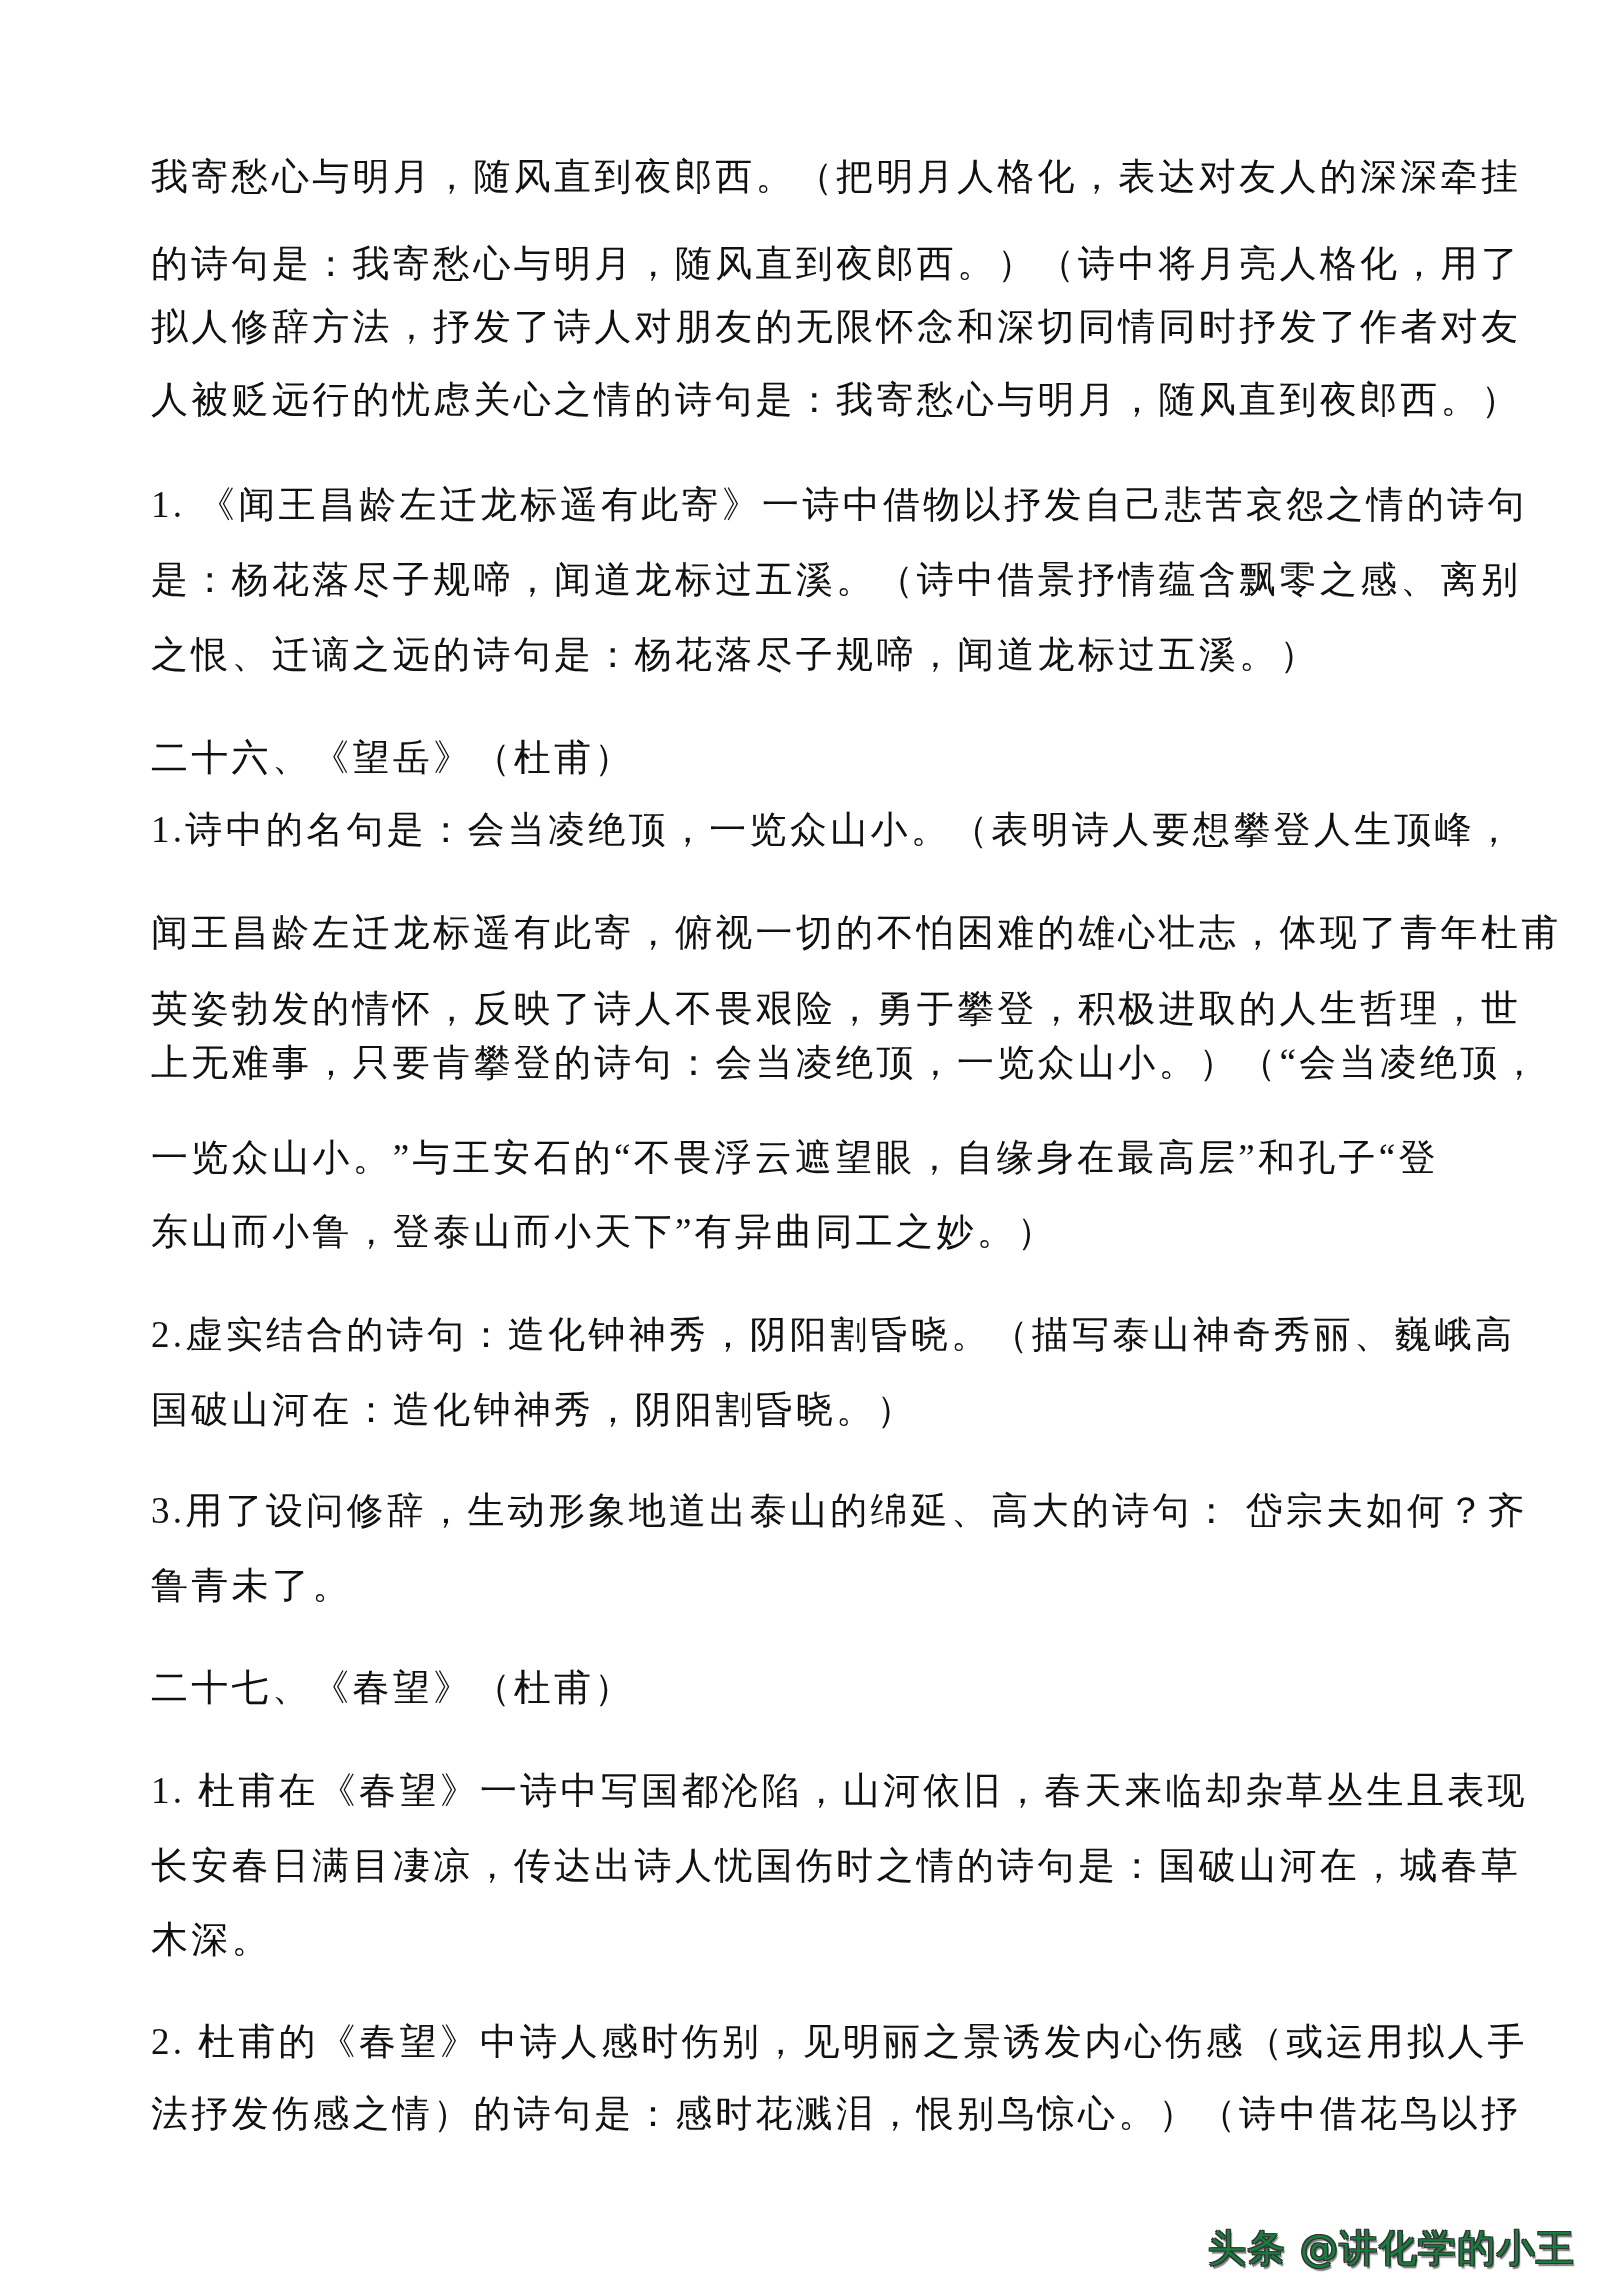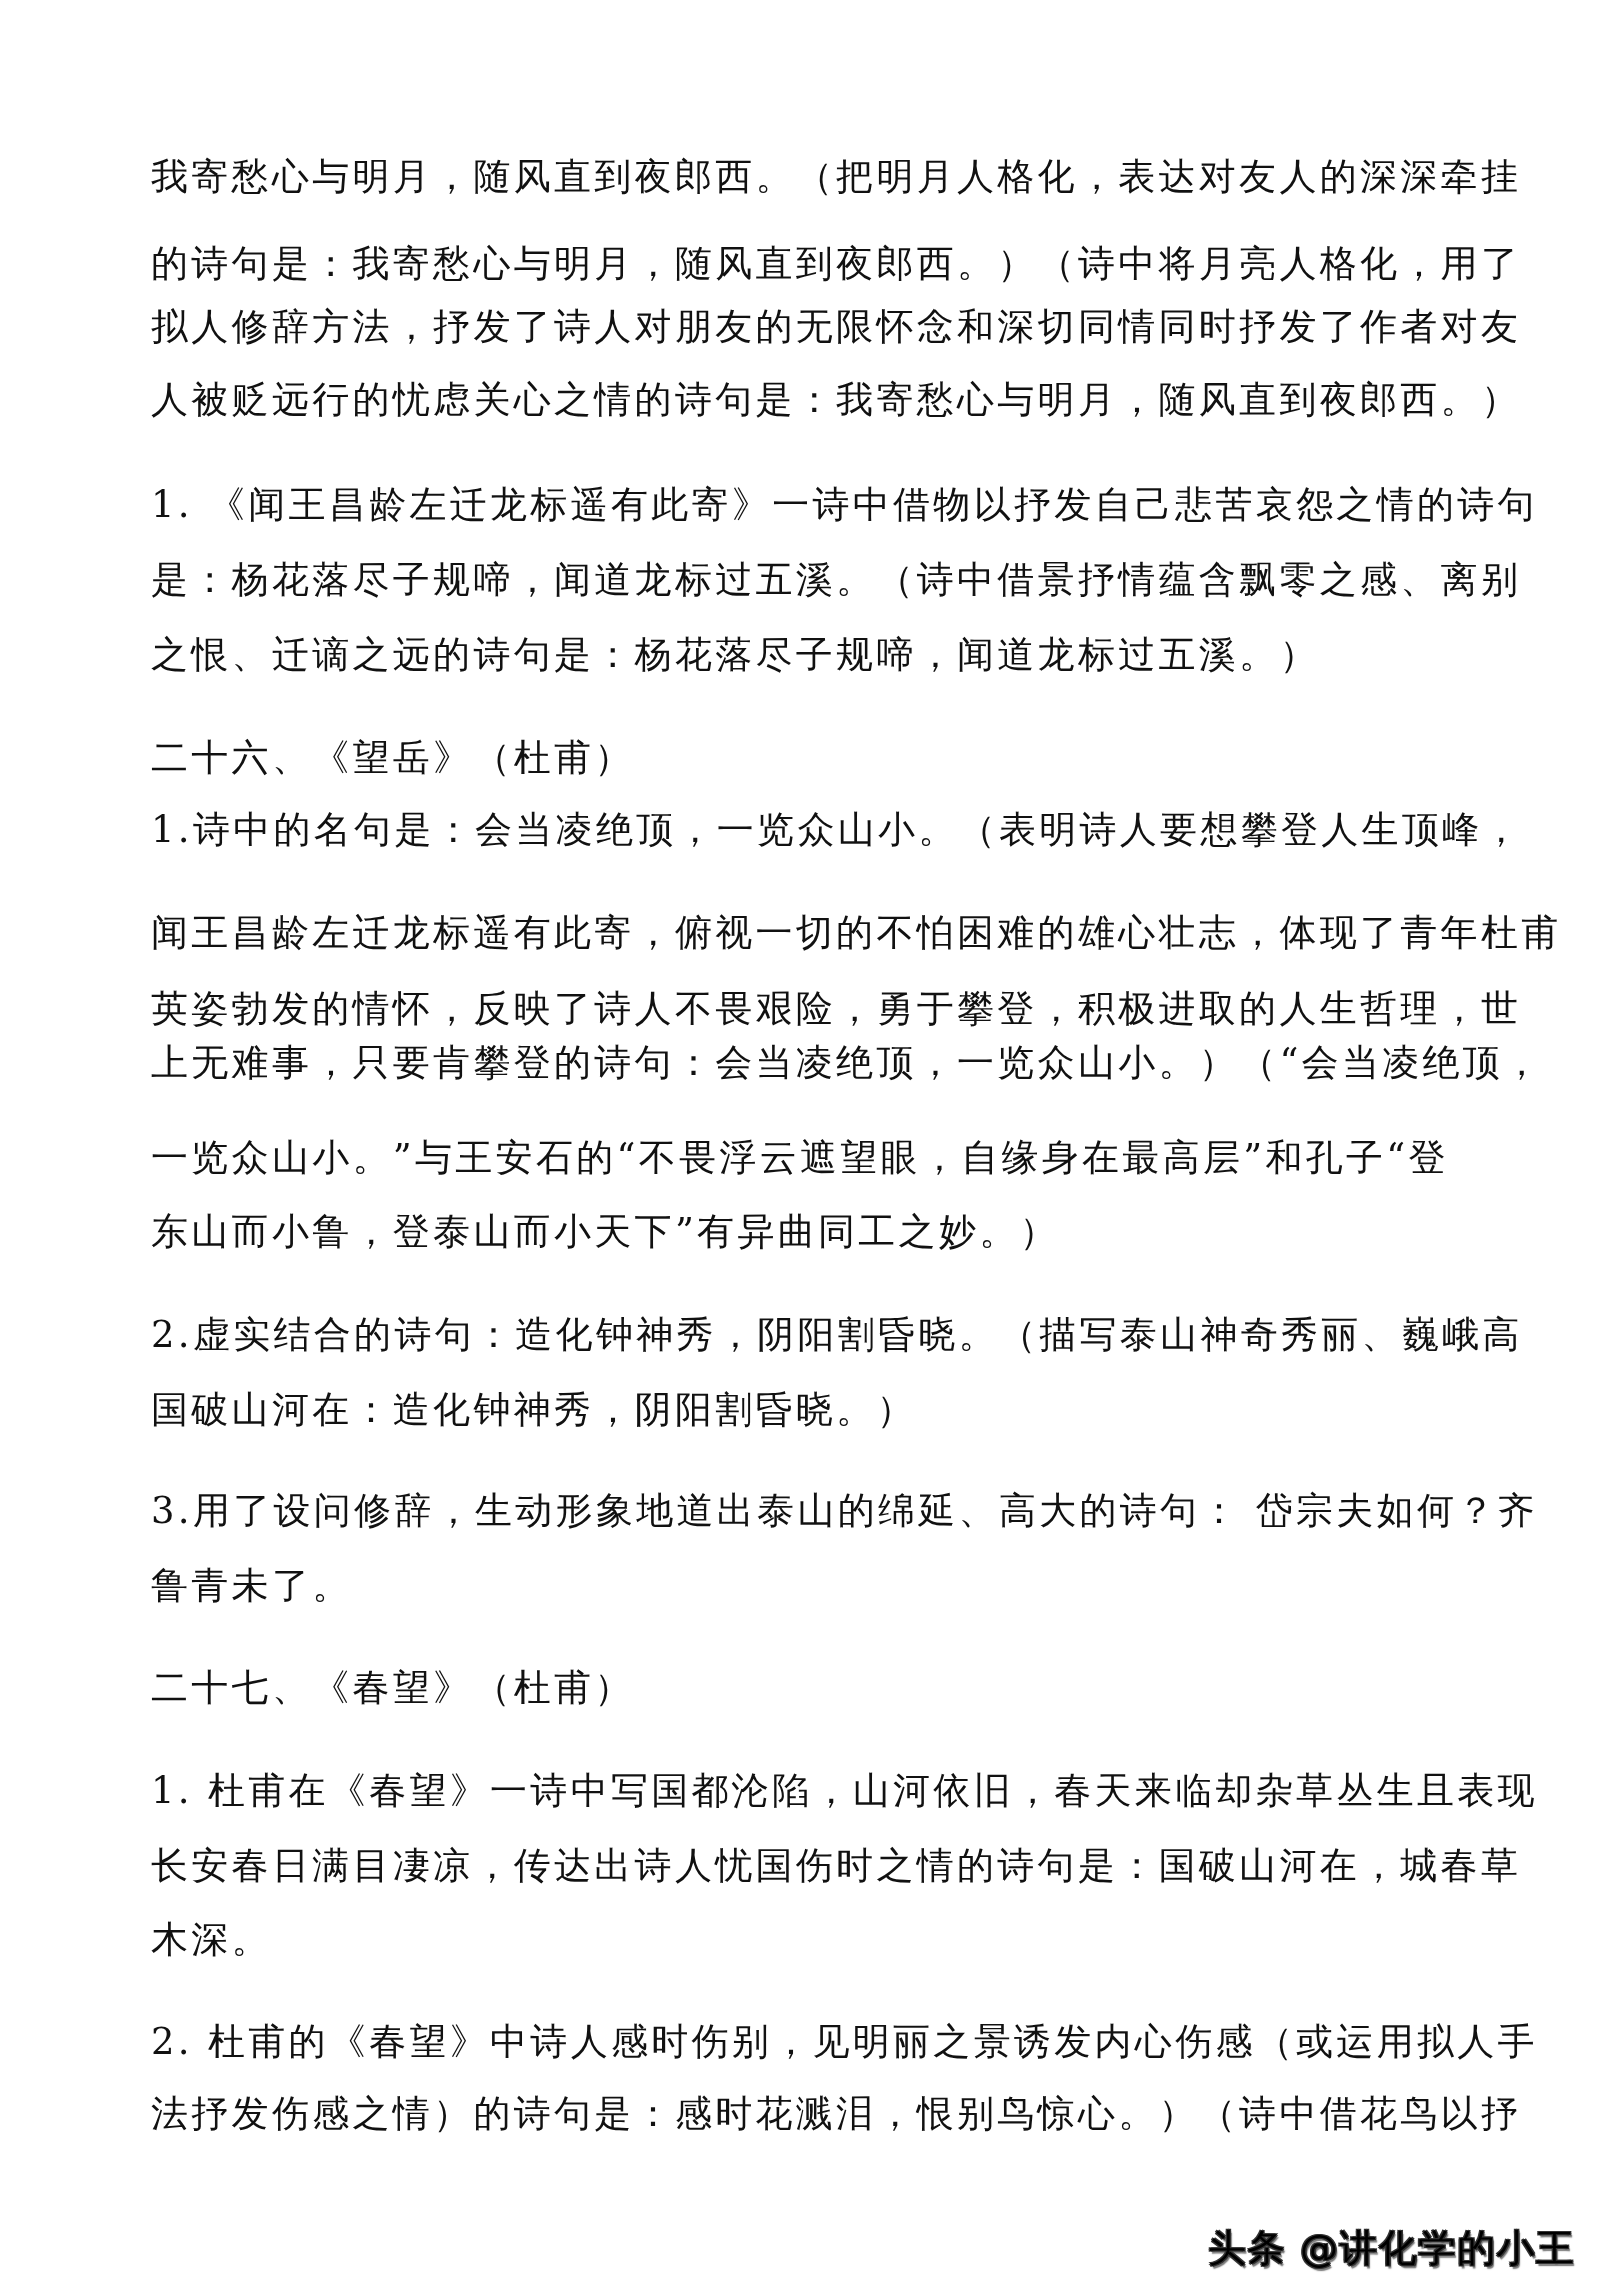--- a/index.html
+++ b/index.html
@@ -22,31 +22,32 @@
       width: 1375px;
     }
     .line {
       position: absolute;
       left: 0;
       white-space: nowrap;
       font-size: 37px;
       line-height: 46px;
       height: 46px;
       letter-spacing: 3.3px;
+      font-family: Liberation Serif, serif;
     }
     .watermark {
       position: absolute;
       left: 1208px;
       top: 2225px;
       height: 46px;
       white-space: nowrap;
       font-family: "DejaVu Sans", "Liberation Sans", sans-serif;
       font-size: 38px;
       line-height: 46px;
-      color: #000000;
+      color: #15803d;
       text-shadow:
         -1.3px -1.3px 0 #333, 1.3px -1.3px 0 #333, -1.3px 1.3px 0 #333, 1.3px 1.3px 0 #333,
         2px 2.6px 1.3px rgba(0,0,0,0.55);
       letter-spacing: 1.3px;
     }
     .wm-at { font-size: 38px; }
   </style>
 </head>
 <body>
 

